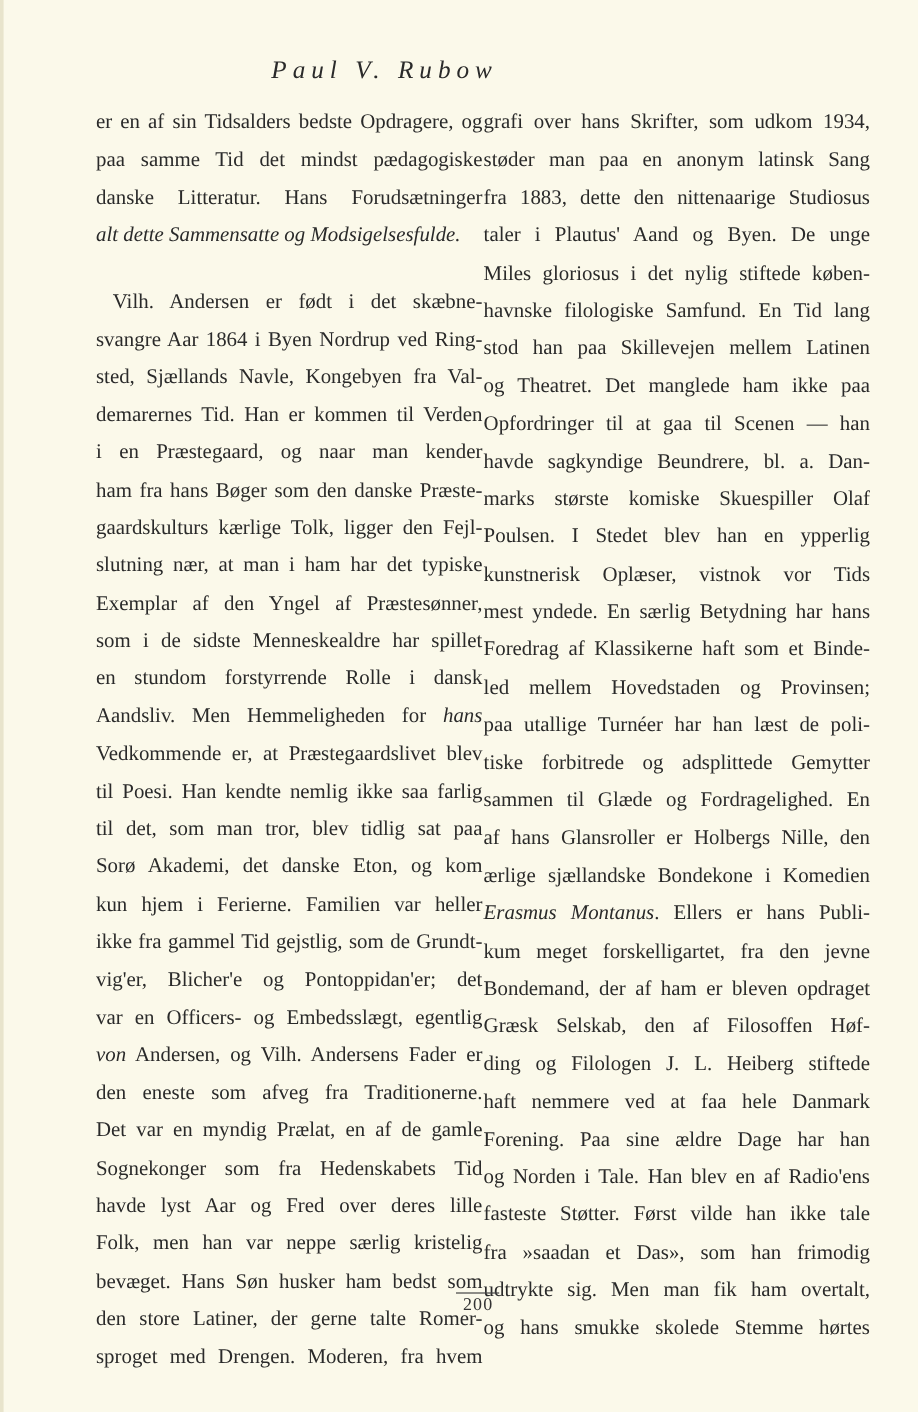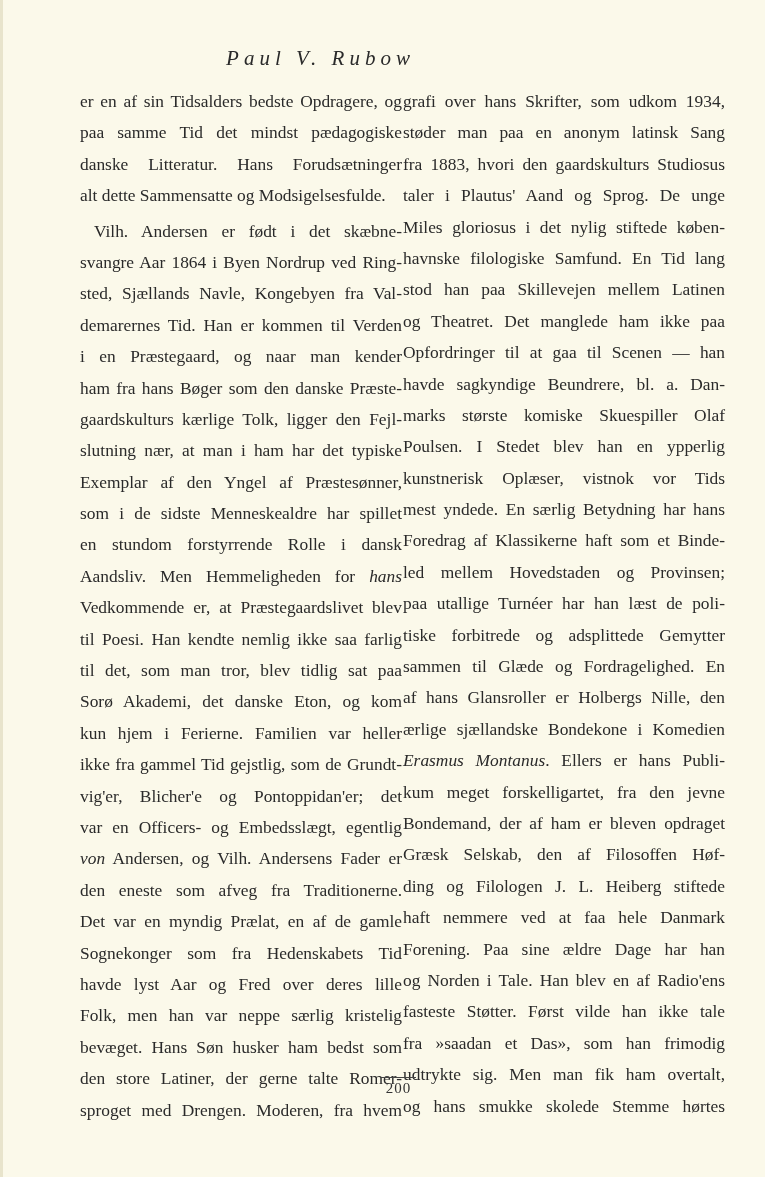--- a/index.html
+++ b/index.html
@@ -41,23 +41,25 @@
     .col-right { left: 403px; width: 322px; }
     .line {
       display: block;
       text-align: justify;
       text-align-last: justify;
       white-space: nowrap;
       height: 31.4px;
     }
     .line.last {
       text-align-last: left;
+      font-style: italic;
     }
     .line.indent {
       padding-left: 14px;
+      margin-top: 20px;
     }
     .gap {
       display: block;
       height: 4px;
     }
     em { font-style: italic; }
     .folio-rule {
       position: absolute;
       top: 1077px;
       left: 380px;
@@ -123,22 +125,22 @@
     <span class="line">Sognekonger som fra Hedenskabets Tid</span>
     <span class="line">havde lyst Aar og Fred over deres lille</span>
     <span class="line">Folk, men han var neppe særlig kristelig</span>
     <span class="line">bevæget. Hans Søn husker ham bedst som</span>
     <span class="line">den store Latiner, der gerne talte Romer-</span>
     <span class="line">sproget med Drengen. Moderen, fra hvem</span>
   </div>
 <div class="column col-right" id="col-right">
     <span class="line">grafi over hans Skrifter, som udkom 1934,</span>
     <span class="line">støder man paa en anonym latinsk Sang</span>
-    <span class="line">fra 1883, hvori den gaardskulturs Studiosus</span>
-    <span class="line">taler i Plautus' Aand og Sprog. De unge</span>
+    <span class="line">fra 1883, dette den nittenaarige Studiosus</span>
+    <span class="line">taler i Plautus' Aand og Byen. De unge</span>
     <span class="line">Miles gloriosus i det nylig stiftede køben-</span>
     <span class="line">havnske filologiske Samfund. En Tid lang</span>
     <span class="line">stod han paa Skillevejen mellem Latinen</span>
     <span class="line">og Theatret. Det manglede ham ikke paa</span>
     <span class="line">Opfordringer til at gaa til Scenen — han</span>
     <span class="line">havde sagkyndige Beundrere, bl. a. Dan-</span>
     <span class="line">marks største komiske Skuespiller Olaf</span>
     <span class="line">Poulsen. I Stedet blev han en ypperlig</span>
     <span class="line">kunstnerisk Oplæser, vistnok vor Tids</span>
     <span class="line">mest yndede. En særlig Betydning har hans</span>

